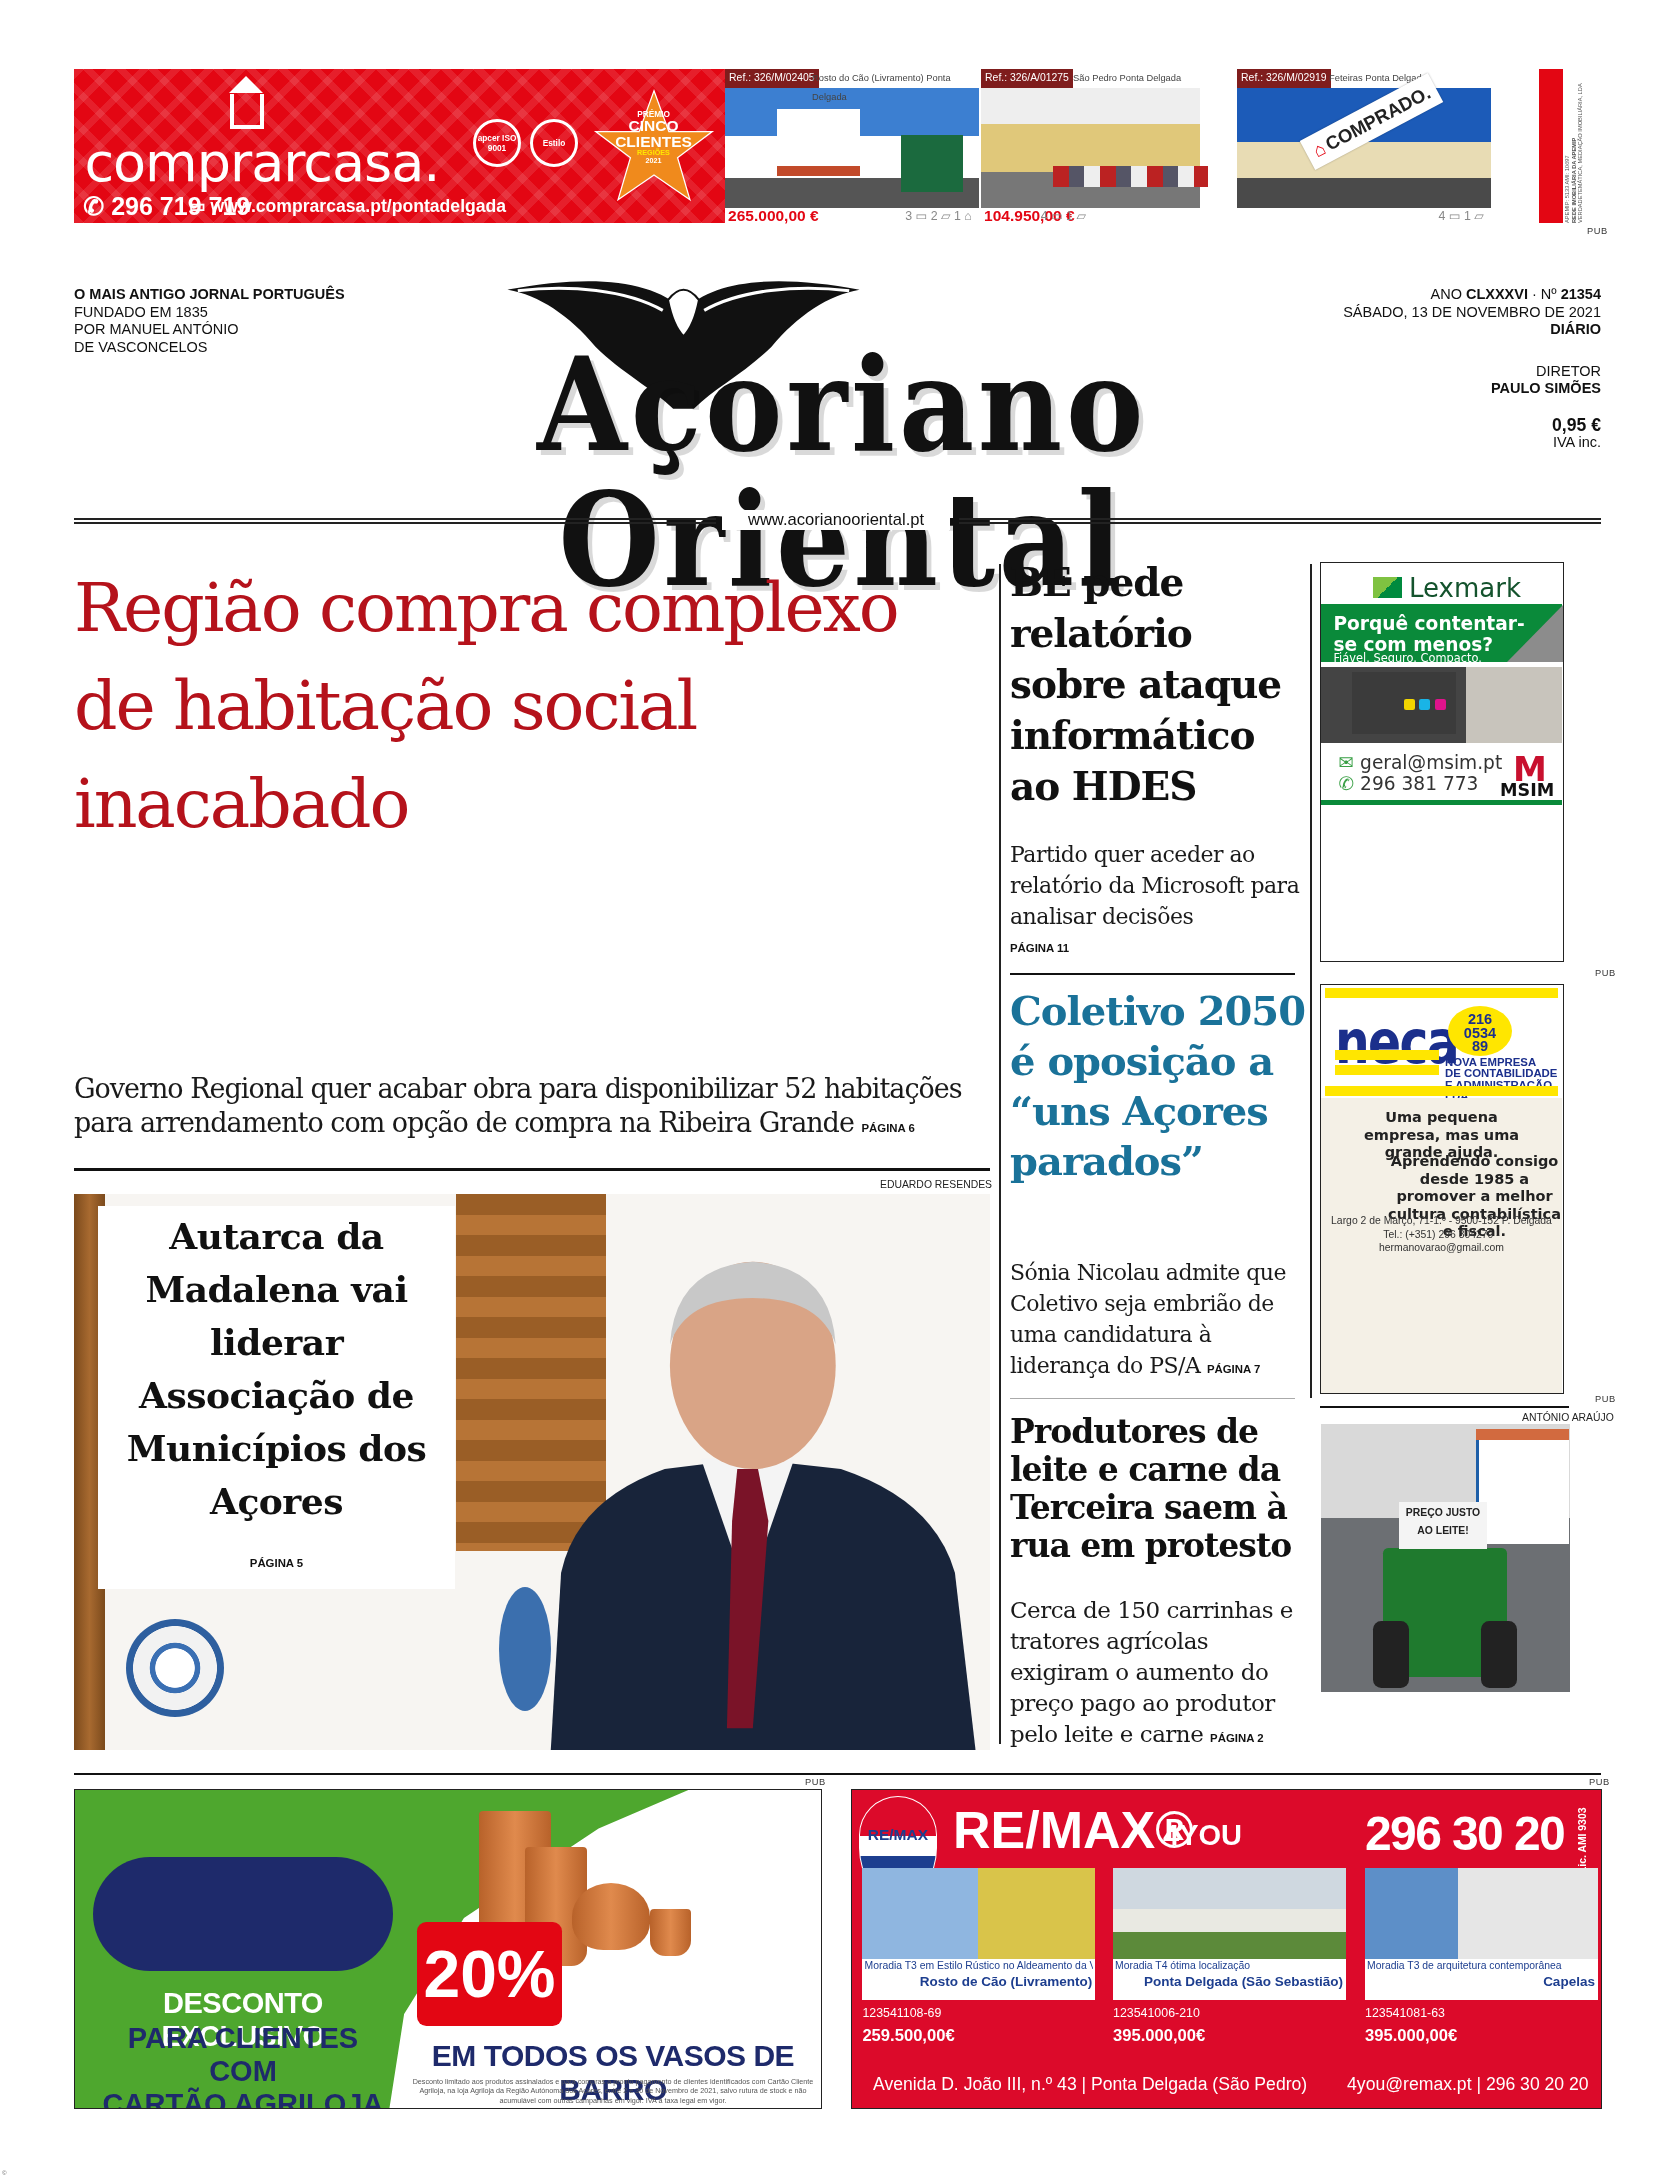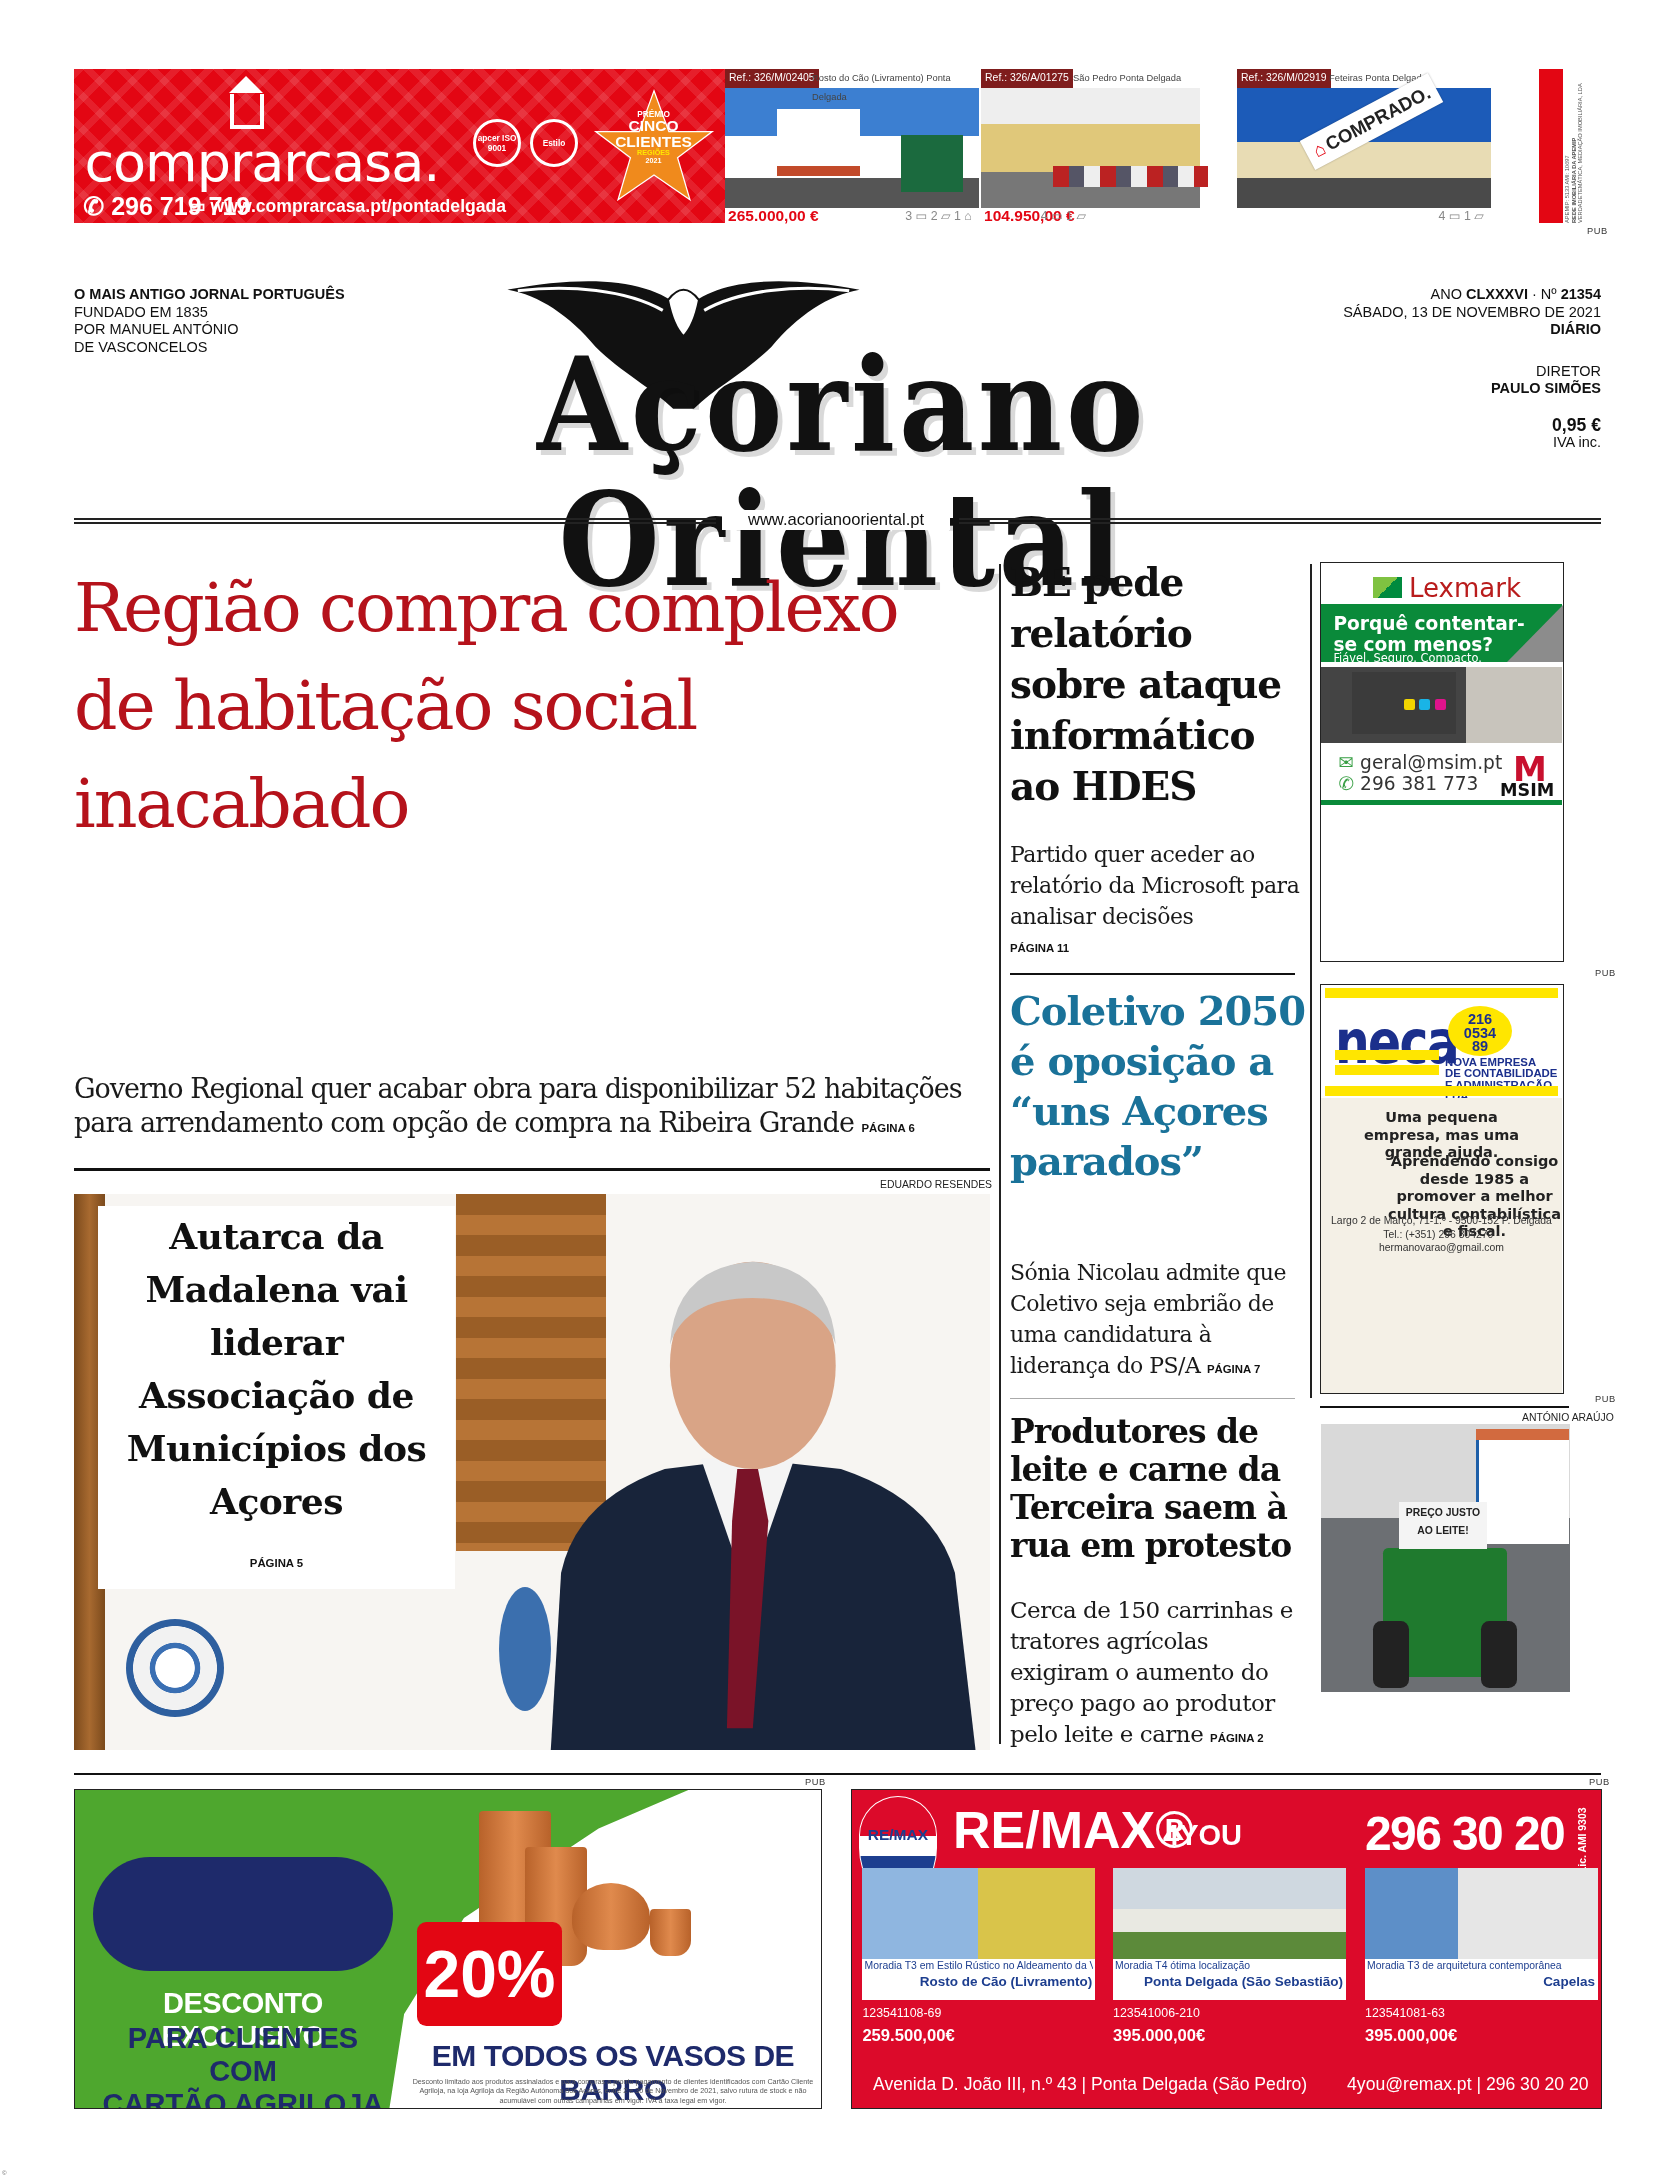--- a/index.html
+++ b/index.html
@@ -76,21 +76,21 @@
   #mid-rule-1 { left: 1010px; top: 973px; width: 285px; height: 2.1px; background: #111; }
   #mid2-head { top: 986px; font-size: 40px; line-height: 50px; color: #1a7299; }
   #mid2-sub { top: 1257px; }
   #mid-rule-2 { left: 1010px; top: 1398px; width: 285px; height: 1px; background: #aaa; }
   #mid3-head { top: 1413px; font-size: 33px; line-height: 38px; }
   #mid3-sub { top: 1595px; font-size: 23px; line-height: 31px; }
 
   
   #lex { left: 1320px; top: 562px; width: 244px; height: 400px; border: 1.6px solid #222; background: #fff; overflow: hidden; }
   #lex-logo-sq { left: 52px; top: 13.5px; width: 29px; height: 21px; background: linear-gradient(135deg, #7fc241 0 50%, #008a3e 50% 100%); }
-  #lex-logo-t { left: 88px; top: 10.4px; font-size: 26px; color: #b91c1c; font-family: "DejaVu Sans", sans-serif; }
+  #lex-logo-t { left: 88px; top: 10.4px; font-size: 26px; color: #14532d; font-family: "DejaVu Sans", sans-serif; }
   #lex-banner { left: 0; top: 41px; width: 241px; height: 58px; background: #0a8a3a; clip-path: polygon(0 0, 100% 0, 100% 100%, 0 100%); }
   #lex-grey { left: 186px; top: 41px; width: 57px; height: 58px; background: #8c8c8c; clip-path: polygon(100% 0, 100% 100%, 0 100%); }
   #lex-q { left: 12.4px; top: 50px; font-size: 18.6px; line-height: 21px; color: #fff; font-weight: bold; font-family: "DejaVu Sans", sans-serif; }
   #lex-tag { left: 12.4px; top: 88px; font-size: 11.4px; color: #fff; font-family: "DejaVu Sans", sans-serif; }
   #lex-photo { left: 0; top: 104px; width: 241px; height: 76px; background: linear-gradient(90deg, #444 0 60%, #c8c4bc 60% 100%); }
   #lex-photo .printer { position: absolute; left: 31px; top: 5.2px; width: 104px; height: 62px; background: #3b3b3b; }
   #lex-photo .ton { position: absolute; top: 32px; width: 11.4px; height: 11.4px; border-radius: 2.1px; }
   #lex-mail { left: 17.6px; top: 189px; font-size: 18.6px; color: #333; font-family: "DejaVu Sans", sans-serif; }
   #lex-phone { left: 17.6px; top: 210px; font-size: 18.6px; color: #333; font-family: "DejaVu Sans", sans-serif; }
   #msim-m { left: 192px; top: 186px; font-size: 34px; font-weight: bold; color: #c8102e; font-family: "DejaVu Sans", sans-serif; }

